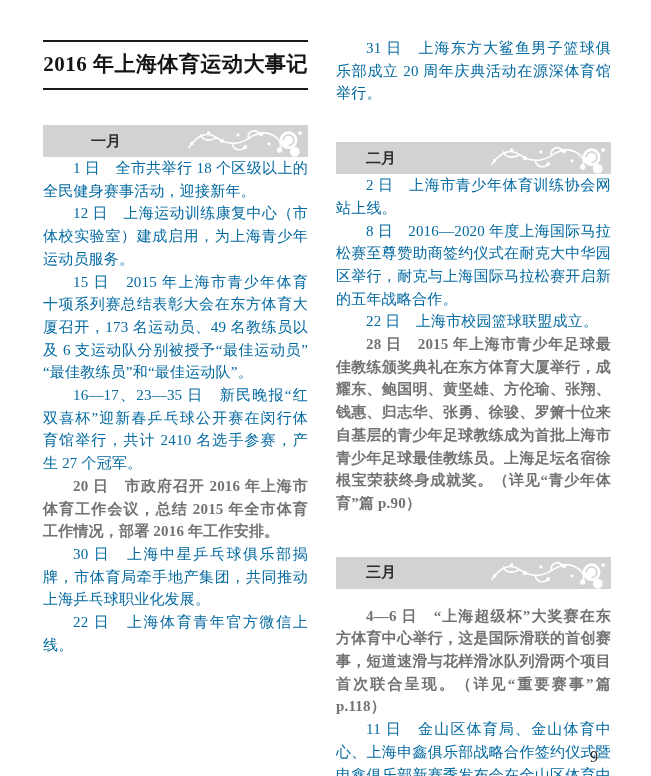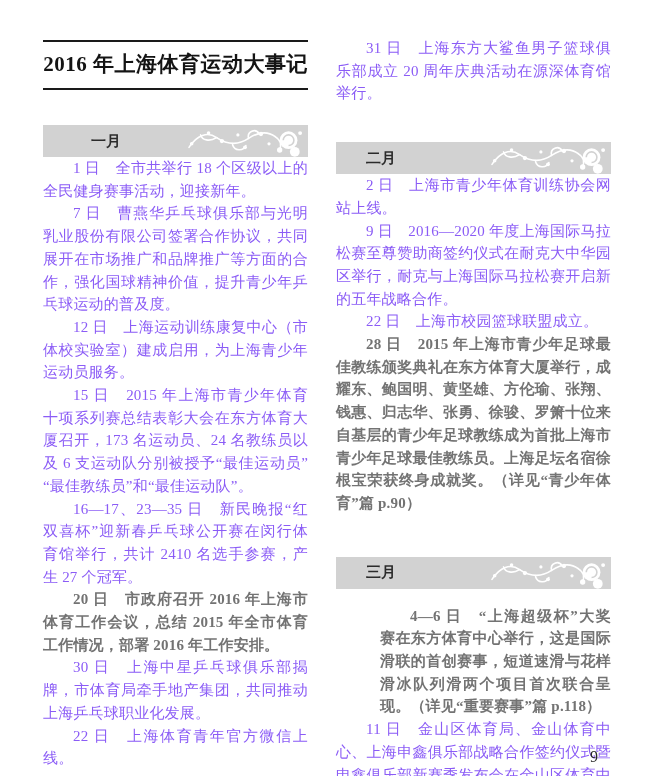--- a/index.html
+++ b/index.html
@@ -32,27 +32,27 @@
     overflow:hidden;
   }
   .banner-jan{margin-top:35px;padding-left:48px;}
   .banner-feb{margin-top:37px;}
   .banner-mar{margin-top:42px;align-items:center;}
 
   .flourish{position:absolute;right:3px;top:1px;width:120px;height:32px;}
 
   p.event{
     margin:0;font-size:15px;line-height:22.7px;
-    text-align:justify;text-indent:2em;color:#8b5cf6;
+    text-align:justify;text-indent:2em;color:#0369a1;
     letter-spacing:0.2px;
   }
   p.bold{font-weight:bold;color:#737373;}
   .first-after-banner{margin-top:24px;}
   .col-right .intro{margin-top:37px;}
-  .col-right .first-after-mar{margin-top:16px;margin-left:44px;}
+  .col-right .first-after-mar{margin-top:16px;}
 
   .page-number{
     position:absolute;left:590px;top:748px;
     font-size:16px;color:#2a2a2a;
     font-family:"Liberation Serif","DejaVu Serif",serif;
   }
 </style>
 </head>
 <body>
 
@@ -81,23 +81,22 @@
           <circle cx="115" cy="16" r="10"></circle>
         <circle cx="122" cy="29" r="5.5"></circle>
           <circle cx="105" cy="27" r="3"></circle>
         <circle cx="128" cy="8" r="2.2"></circle>
       </g>
       <path d="M115 16 m -6 0 a 6 6 0 1 1 6 6" fill="none" stroke="#d2d2d2" stroke-width="1.8"></path>
     </svg>
   </div>
 
   <p class="event first-after-banner">1 日　全市共举行 18 个区级以上的全民健身赛事活动，迎接新年。</p>
-  <p class="event">7 日　曹燕华乒乓球俱乐部与光明乳业股份有限公司签署合作协议，共同展开在市场推广和品牌推广等方面的合作，强化国球精神价值，提升青少年乒乓球运动的普及度。</p>
   <p class="event">12 日　上海运动训练康复中心（市体校实验室）建成启用，为上海青少年运动员服务。</p>
-  <p class="event">15 日　2015 年上海市青少年体育十项系列赛总结表彰大会在东方体育大厦召开，173 名运动员、24 名教练员以及 6 支运动队分别被授予“最佳运动员”“最佳教练员”和“最佳运动队”。</p>
+  <p class="event">15 日　2015 年上海市青少年体育十项系列赛总结表彰大会在东方体育大厦召开，173 名运动员、49 名教练员以及 6 支运动队分别被授予“最佳运动员”“最佳教练员”和“最佳运动队”。</p>
   <p class="event">16—17、23—35 日　新民晚报“红双喜杯”迎新春乒乓球公开赛在闵行体育馆举行，共计 2410 名选手参赛，产生 27 个冠军。</p>
   <p class="event bold">20 日　市政府召开 2016 年上海市体育工作会议，总结 2015 年全市体育工作情况，部署 2016 年工作安排。</p>
   <p class="event">30 日　上海中星乒乓球俱乐部揭牌，市体育局牵手地产集团，共同推动上海乒乓球职业化发展。</p>
   <p class="event">22 日　上海体育青年官方微信上线。</p>
 
 </div>
 
 <div class="col col-right">
 
   <p class="event intro">31 日　上海东方大鲨鱼男子篮球俱乐部成立 20 周年庆典活动在源深体育馆举行。</p>
@@ -123,21 +122,21 @@
           <circle cx="115" cy="16" r="10"></circle>
         <circle cx="122" cy="29" r="5.5"></circle>
           <circle cx="105" cy="27" r="3"></circle>
         <circle cx="128" cy="8" r="2.2"></circle>
       </g>
       <path d="M115 16 m -6 0 a 6 6 0 1 1 6 6" fill="none" stroke="#d2d2d2" stroke-width="1.8"></path>
     </svg>
   </div>
 
   <p class="event first-after-banner">2 日　上海市青少年体育训练协会网站上线。</p>
-  <p class="event">9 日　2016—2020 年度上海国际马拉松赛至尊赞助商签约仪式在耐克大中华园区举行，耐克与上海国际马拉松赛开启新的五年战略合作。</p>
+  <p class="event">8 日　2016—2020 年度上海国际马拉松赛至尊赞助商签约仪式在耐克大中华园区举行，耐克与上海国际马拉松赛开启新的五年战略合作。</p>
   <p class="event">22 日　上海市校园篮球联盟成立。</p>
   <p class="event bold">28 日　2015 年上海市青少年足球最佳教练颁奖典礼在东方体育大厦举行，成耀东、鲍国明、黄坚雄、方伦瑜、张翔、钱惠、归志华、张勇、徐骏、罗箫十位来自基层的青少年足球教练成为首批上海市青少年足球最佳教练员。上海足坛名宿徐根宝荣获终身成就奖。（详见“青少年体育”篇 p.90）</p>
 
   <div class="month-banner banner-mar">
     <span>三月</span>
     <svg class="flourish" viewBox="0 0 132 36" aria-hidden="true">
       <g fill="none" stroke="#ffffff" stroke-width="1.8" stroke-linecap="round">
         <path d="M3 24 C 12 10, 24 6, 34 13 C 26 18, 18 16, 16 10"></path>
         <path d="M34 13 C 46 21, 58 22, 70 14 C 82 6, 92 6, 100 12"></path>
         <path d="M52 21 c 2 7, 12 8, 15 1"></path>

